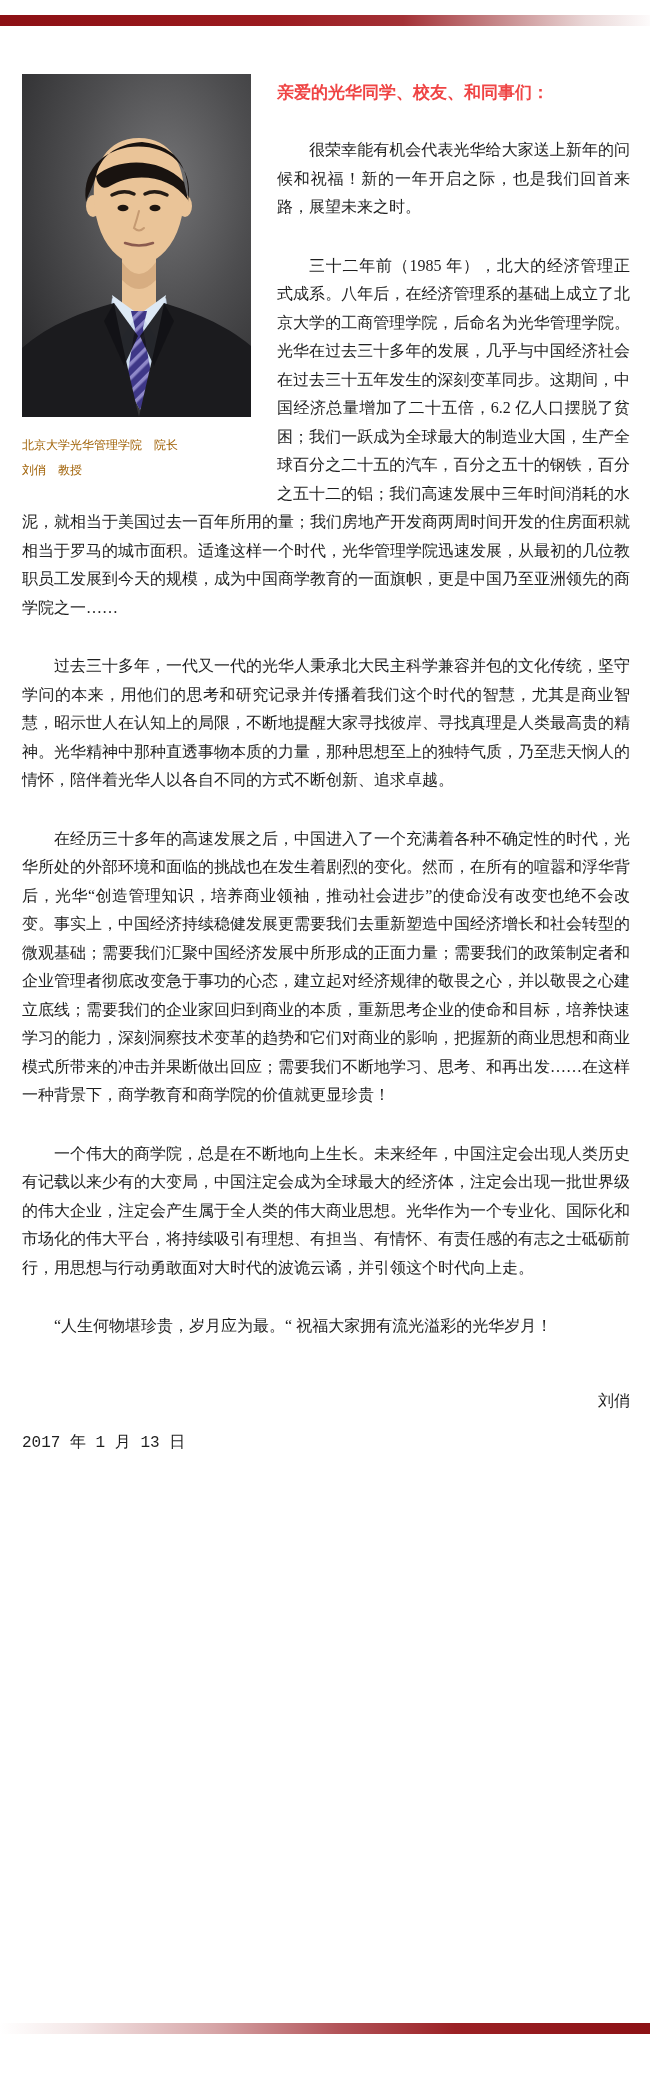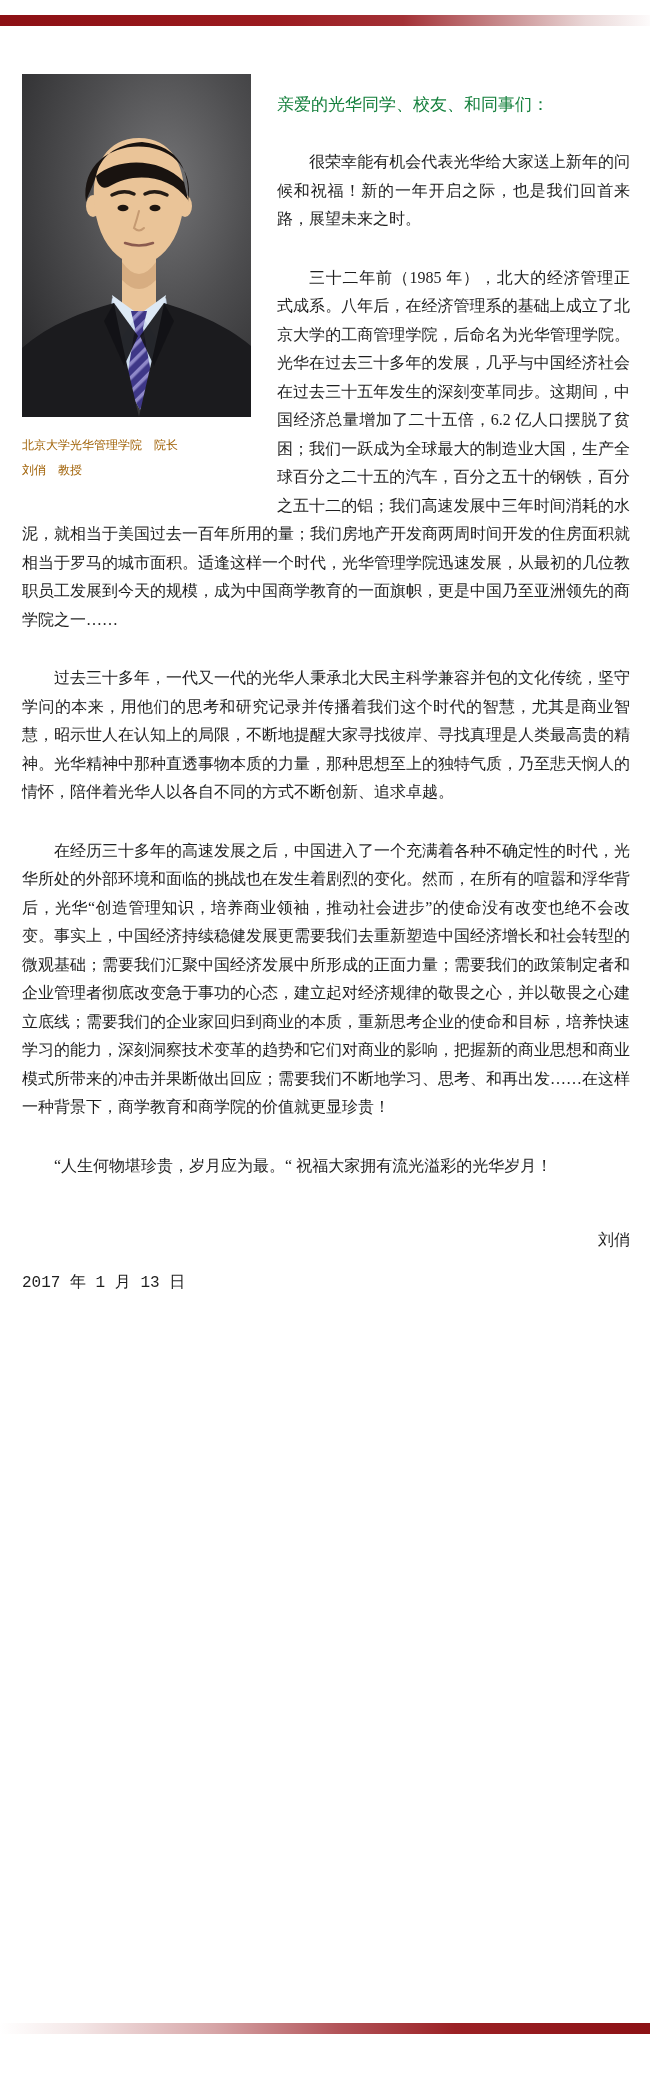--- a/index.html
+++ b/index.html
@@ -42,23 +42,23 @@
     margin-top: 16px;
     font-size: 12px;
     line-height: 25px;
     color: #a16207;
     text-align: left;
   }
   .caption div { white-space: pre; }
   h1.salutation {
     font-family: "Liberation Sans", "DejaVu Sans", sans-serif;
     font-size: 17px;
-    font-weight: normal;
-    color: #15803d;
-    margin: 18px 0 30px 0;
+    font-weight: bold;
+    color: #ef4444;
+    margin: 6px 0 30px 0;
     line-height: 26px;
     text-align: left;
   }
   p.body-para { margin: 30px 0; text-indent: 2em; }
   p.signature {
     text-align: right; text-indent: 0;
     margin: 46px 0 0 0;
   }
   p.date-line {
     text-align: left; text-indent: 0;
@@ -125,19 +125,20 @@
       <div>刘俏　教授</div>
     </div>
   </div>
 
   <h1 class="salutation">亲爱的光华同学、校友、和同事们：</h1>
 
   <p class="body-para">很荣幸能有机会代表光华给大家送上新年的问候和祝福！新的一年开启之际，也是我们回首来路，展望未来之时。</p>
   <p class="body-para">三十二年前（1985 年），北大的经济管理正式成系。八年后，在经济管理系的基础上成立了北京大学的工商管理学院，后命名为光华管理学院。光华在过去三十多年的发展，几乎与中国经济社会在过去三十五年发生的深刻变革同步。这期间，中国经济总量增加了二十五倍，6.2 亿人口摆脱了贫困；我们一跃成为全球最大的制造业大国，生产全球百分之二十五的汽车，百分之五十的钢铁，百分之五十二的铝；我们高速发展中三年时间消耗的水泥，就相当于美国过去一百年所用的量；我们房地产开发商两周时间开发的住房面积就相当于罗马的城市面积。适逢这样一个时代，光华管理学院迅速发展，从最初的几位教职员工发展到今天的规模，成为中国商学教育的一面旗帜，更是中国乃至亚洲领先的商学院之一……</p>
   <p class="body-para">过去三十多年，一代又一代的光华人秉承北大民主科学兼容并包的文化传统，坚守学问的本来，用他们的思考和研究记录并传播着我们这个时代的智慧，尤其是商业智慧，昭示世人在认知上的局限，不断地提醒大家寻找彼岸、寻找真理是人类最高贵的精神。光华精神中那种直透事物本质的力量，那种思想至上的独特气质，乃至悲天悯人的情怀，陪伴着光华人以各自不同的方式不断创新、追求卓越。</p>
   <p class="body-para">在经历三十多年的高速发展之后，中国进入了一个充满着各种不确定性的时代，光华所处的外部环境和面临的挑战也在发生着剧烈的变化。然而，在所有的喧嚣和浮华背后，光华“创造管理知识，培养商业领袖，推动社会进步”的使命没有改变也绝不会改变。事实上，中国经济持续稳健发展更需要我们去重新塑造中国经济增长和社会转型的微观基础；需要我们汇聚中国经济发展中所形成的正面力量；需要我们的政策制定者和企业管理者彻底改变急于事功的心态，建立起对经济规律的敬畏之心，并以敬畏之心建立底线；需要我们的企业家回归到商业的本质，重新思考企业的使命和目标，培养快速学习的能力，深刻洞察技术变革的趋势和它们对商业的影响，把握新的商业思想和商业模式所带来的冲击并果断做出回应；需要我们不断地学习、思考、和再出发……在这样一种背景下，商学教育和商学院的价值就更显珍贵！</p>
+  <p class="body-para">一个伟大的商学院，总是在不断地向上生长。未来经年，中国注定会出现人类历史有记载以来少有的大变局，中国注定会成为全球最大的经济体，注定会出现一批世界级的伟大企业，注定会产生属于全人类的伟大商业思想。光华作为一个专业化、国际化和市场化的伟大平台，将持续吸引有理想、有担当、有情怀、有责任感的有志之士砥砺前行，用思想与行动勇敢面对大时代的波诡云谲，并引领这个时代向上走。</p>
   <p class="body-para">“人生何物堪珍贵，岁月应为最。“ 祝福大家拥有流光溢彩的光华岁月！</p>
 
   <p class="signature">刘俏</p>
   <p class="date-line">2017 年 1 月 13 日</p>
 </div>
 
 <div class="bottom-bar"></div>
 
 </body></html>

